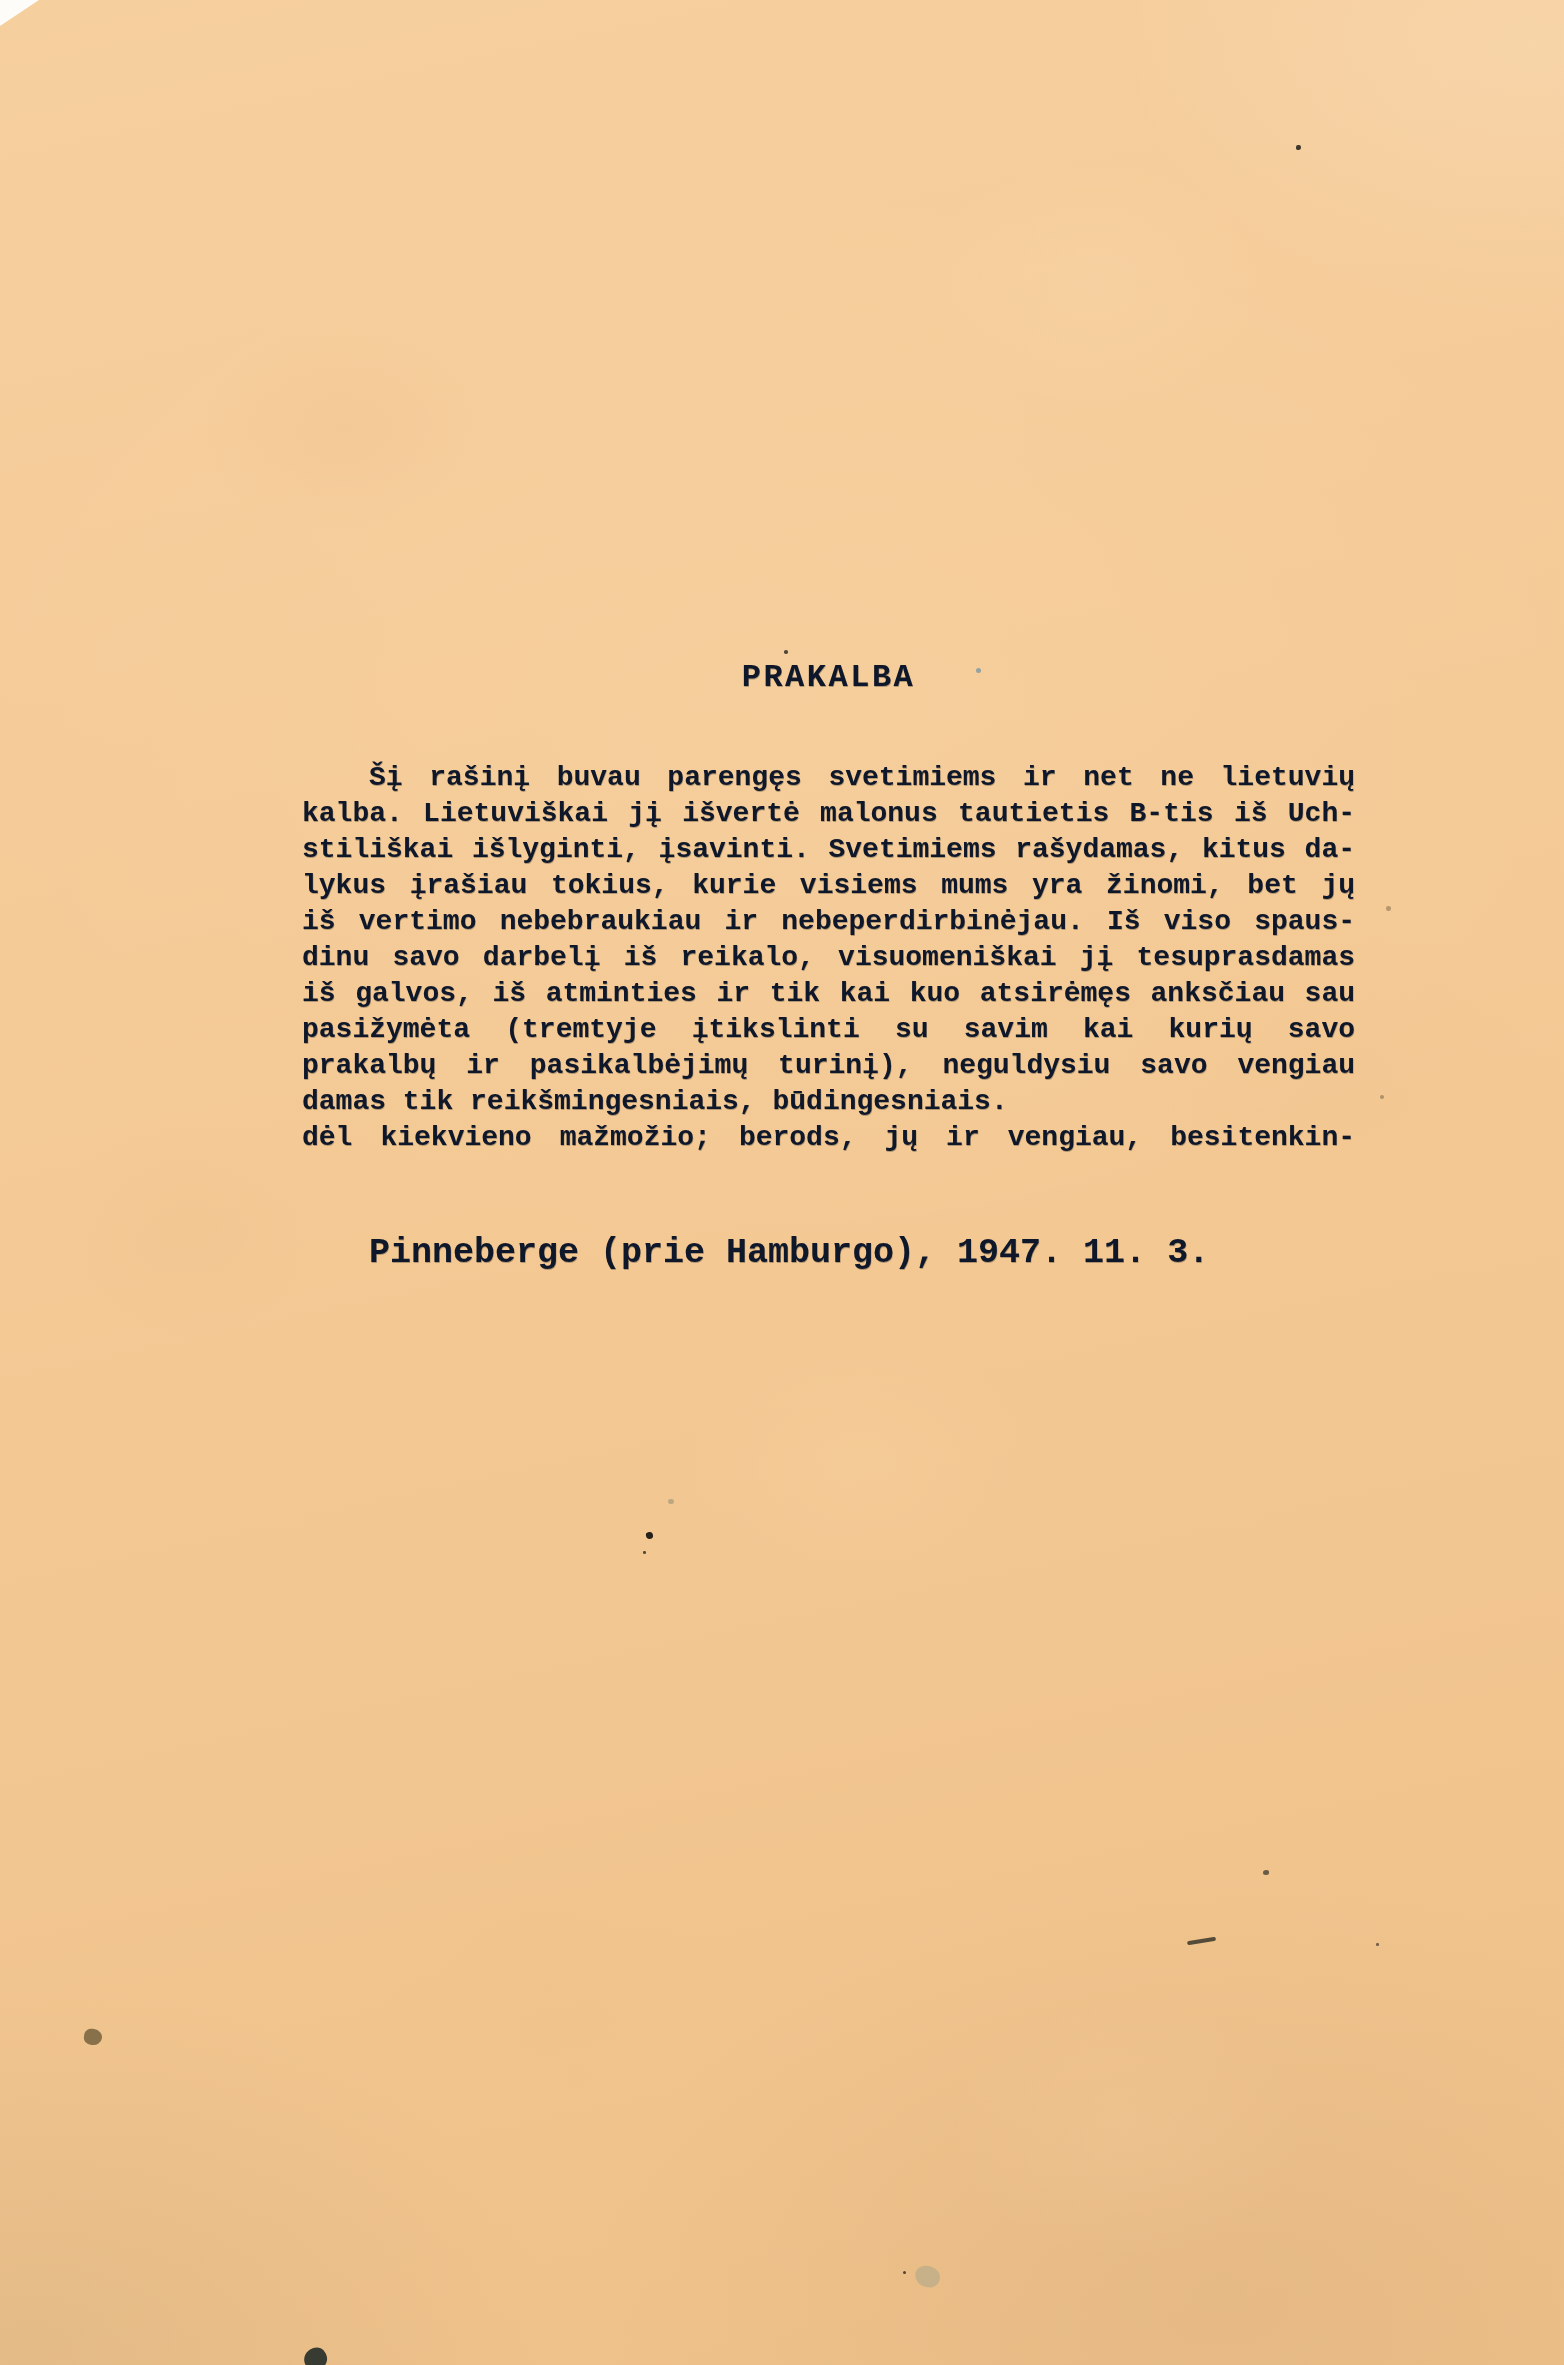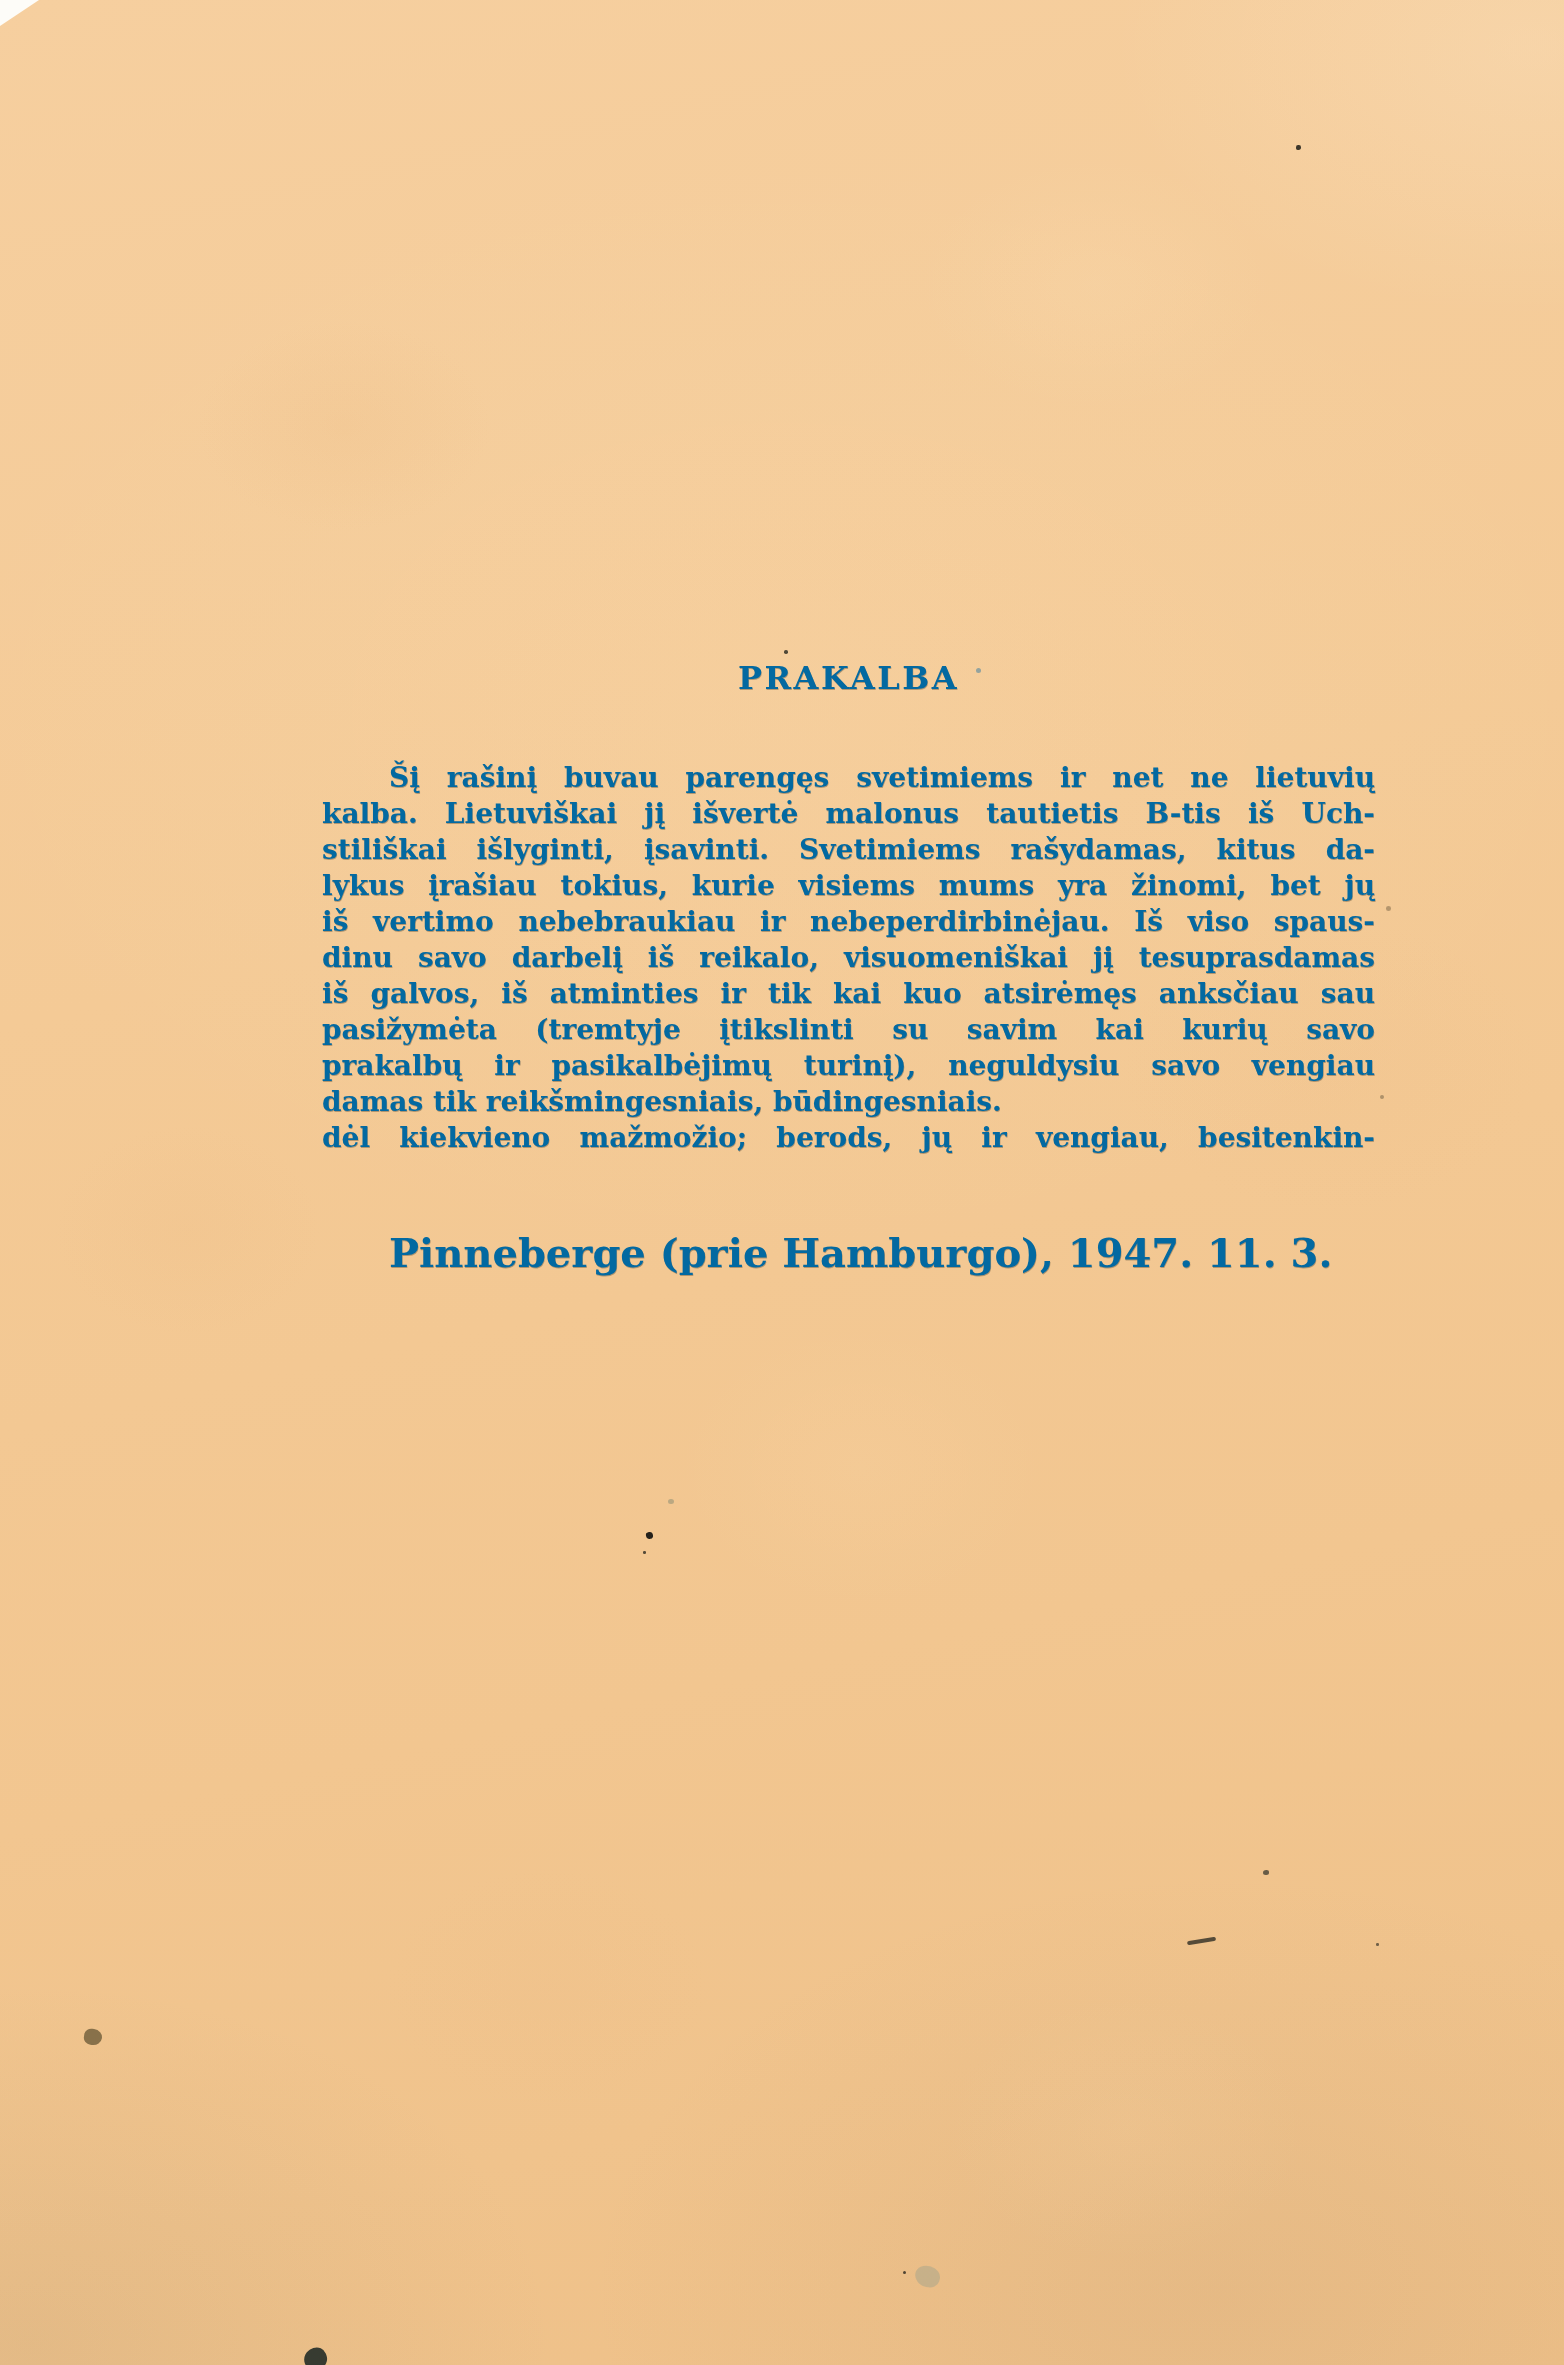--- a/index.html
+++ b/index.html
@@ -28,39 +28,40 @@
       radial-gradient(261px 191px at 72% 90%, rgba(255,226,182,0.10), rgba(255,226,182,0) 70%);
   }
   
   .corner-sliver {
     position: absolute; left: 0; top: 0; width: 39px; height: 26px;
     background: #fdfcf8;
     clip-path: polygon(0 0, 100% 0, 0 100%);
   }
   .textblock {
     position: absolute;
-    left: 322px; width: 1053px;
-    color: #0369a1;
+    left: 302px; width: 1053px;
+    color: #0f172a;
     text-shadow: 0.5px 0.5px 0.5px rgba(54,52,40,0.35);
+    font-family: Liberation Mono, monospace;
   }
   .title {
     top: 662px;
     font-size: 32px; font-weight: bold;
     letter-spacing: 2.5px;
     text-align: center;
     line-height: 1;
     margin: 0;
   }
   .para { top: 740px; font-size: 28px; font-weight: bold; line-height: 36px; }
   .para .pline { text-align: justify; text-align-last: justify; white-space: nowrap; }
   .para .pline.first { text-indent: 67px; margin-top: 20px; }
   .para .pline.last { text-align-last: left; }
   .dateline {
     top: 1235px;
-    font-size: 40px; font-weight: bold; line-height: 36px;
+    font-size: 35px; font-weight: bold; line-height: 36px;
     text-indent: 67px;
   }
   .artifact { position: absolute; pointer-events: none; }
 </style>
 </head>
 <body>
 
 <div class="mottle"></div>
 <div class="corner-sliver"></div>
 

